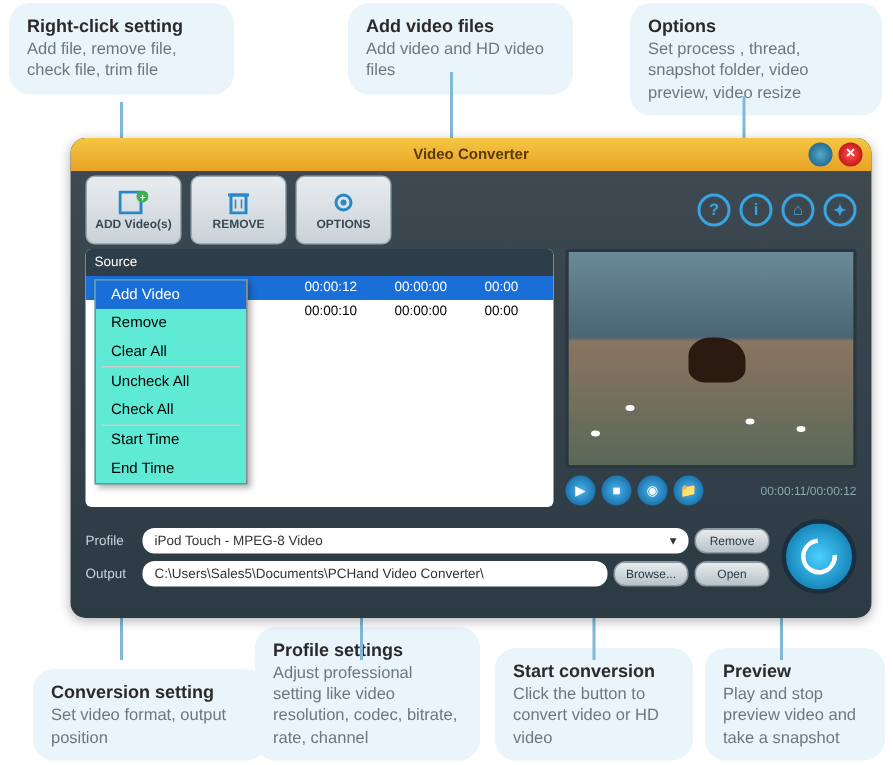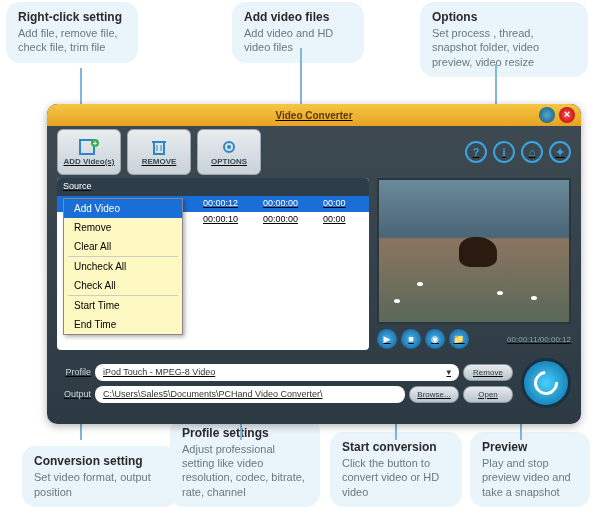--- a/index.html
+++ b/index.html
@@ -1,19 +1,19 @@
 <!DOCTYPE html>
 <html><head>
 <meta charset="utf-8">
 <style>
 * { margin:0; padding:0; box-sizing:border-box; font-family:Arial,sans-serif; }
 body { width:595px; height:510px; background:#fff; position:relative; font-size:11px; }
 
 
-.callout { position:absolute; background:#eaf4fb; border-radius:14px; padding:8px 12px; width:132px; }
+.callout { position:absolute; background:#eaf4fb; border-radius:14px; padding:8px 12px; width:150px; }
 .callout b { color:#2a2a2a; font-size:12px; display:block; margin-bottom:2px; }
 .callout span { color:#6a7880; font-size:11px; line-height:1.3; }
 .c-tl { top:2px; left:6px; }
 .c-tc { top:2px; left:232px; }
 .c-tr { top:2px; left:420px; width:168px;}
 .c-bl { bottom:3px; left:22px; width:156px;}
 .c-bc1 { bottom:3px; left:170px; width:150px;}
 .c-bc2 { bottom:3px; left:330px; width:132px;}
 .c-br { bottom:3px; left:470px; width:120px;}
 
@@ -21,55 +21,55 @@
 .line { position:absolute; background:#7fb8d8; }
 .l1 { top:68px; left:80px; width:2px; height:145px; }
 .l2 { top:48px; left:300px; width:2px; height:74px; }
 .l3 { top:64px; left:495px; width:2px; height:58px; }
 .l4 { top:372px; left:80px; width:2px; height:68px; }
 .l5 { top:382px; left:240px; width:2px; height:58px; }
 .l6 { top:384px; left:395px; width:2px; height:56px; }
 .l7 { top:390px; left:520px; width:2px; height:50px; }
 
 
-.app { position:absolute; top:104px; left:47px; width:534px; height:320px; background:linear-gradient(#3f4a52,#2c3a44); border-radius:10px; overflow:hidden; box-shadow:0 2px 8px rgba(0,0,0,0.3);text-decoration:underline; }
+.app { position:absolute; top:92px; left:47px; width:534px; height:320px; background:linear-gradient(#3f4a52,#2c3a44); border-radius:10px; overflow:hidden; box-shadow:0 2px 8px rgba(0,0,0,0.3); }
 
 .titlebar { height:22px; background:linear-gradient(#f5c642,#e8a224); border-radius:10px 10px 0 0; display:flex; align-items:center; justify-content:center; position:relative; font-size:10px; color:#5a3a00; font-weight:bold; }
 .titlebar .close { position:absolute; right:6px; top:3px; width:16px; height:16px; background:radial-gradient(#f55,#a00); border-radius:50%; color:#fff; font-size:11px; line-height:15px; text-align:center; }
 .titlebar .min { position:absolute; right:26px; top:3px; width:16px; height:16px; background:radial-gradient(#5ac,#157); border-radius:50%; }
 
 .toolbar { height:52px; padding:4px 10px; display:flex; align-items:center; }
 .tool-btn { width:64px; height:46px; background:linear-gradient(#e8ecef,#c9d2d8); border-radius:6px; margin-right:6px; display:flex; flex-direction:column; align-items:center; justify-content:center; font-size:8px; color:#3a4a55; font-weight:bold; border:1px solid #9aa8b2;}
 .tool-btn .ic { width:20px; height:16px; margin-bottom:2px; }
 .spacer { flex:1; }
 .round-ic { width:22px; height:22px; border-radius:50%; border:2px solid #3aa4e0; margin-left:6px; display:flex; align-items:center; justify-content:center; color:#3aa4e0; font-size:11px; font-weight:bold; }
 
 .main-area { display:flex; padding:0 10px; gap:8px; height:172px; }
 .file-panel { flex:1; background:#fff; border-radius:4px; overflow:hidden; position:relative; }
 .file-head { height:18px; background:#2d3e4a; display:flex; color:#fff; font-size:9px;flex-direction:column; }
 .file-head div { padding:3px 6px; }
 .fh-src { width:140px; } .fh-len { width:60px; } .fh-st { width:60px; } .fh-et { width:44px; }
 .file-row { height:16px; display:flex; font-size:9px; }
 .file-row.sel { background:#1a6ed8; color:#fff; }
 .file-row div { padding:2px 6px; }
-.context-menu { position:absolute; top:20px; left:6px; width:120px; background:#fef9c3; border:1px solid #888; box-shadow:2px 2px 4px rgba(0,0,0,0.3); z-index:5; }
+.context-menu { position:absolute; top:20px; left:6px; width:102px; background:#5eead4; border:1px solid #888; box-shadow:2px 2px 4px rgba(0,0,0,0.3); z-index:5; }
 .context-menu div { padding:4px 10px; font-size:10px; border-bottom:0; }
 .context-menu .sel { background:#1a6ed8; color:#fff; }
 .context-menu hr { border:none; border-top:1px solid #ccc; margin:0 4px; }
 
 .preview-panel { width:194px; display:flex; flex-direction:column; }
 .preview-video { flex:1; background:linear-gradient(#6a8a9a 0%,#4a6575 40%,#8a7560 42%,#5a6858 100%); border:2px solid #2a3640; border-radius:2px; position:relative; overflow:hidden; }
 .bear { position:absolute; top:40%; left:42%; width:38px; height:30px; background:#2a1a10; border-radius:40% 50% 30% 30%; } 
 .bird { position:absolute; width:6px; height:4px; background:#fff; border-radius:50%; }
 .b1{ top:72%; left:20%; } .b2{ top:78%; left:62%; } .b3{ top:82%; left:80%; } .b4{ top:84%; left:8%; }
 .pv-controls { height:22px; display:flex; align-items:center; gap:4px; margin-top:4px; }
 .pv-btn { width:20px; height:20px; background:radial-gradient(#4ab4f0,#0a5a90); border-radius:50%; display:flex; align-items:center; justify-content:center; color:#fff; font-size:9px; }
 .pv-time { color:#8aa; font-size:8px; margin-left:auto; }
 
-.bottom-bar { padding:8px 10px; display:flex; align-items:center; gap:8px;text-align:right; }
+.bottom-bar { padding:8px 10px; display:flex; align-items:center; gap:8px; }
 .form-col { flex:1; display:flex; flex-direction:column; gap:5px; }
 .form-row { display:flex; align-items:center; gap:4px; font-size:9px; color:#c8d4dc; }
 .form-row label { width:34px; }
 .form-row .field { flex:1; height:17px; background:#fff; border-radius:8px; padding:2px 8px; font-size:9px; color:#333; display:flex; align-items:center; }
 .btn-sm { width:50px; height:17px; background:linear-gradient(#e8ecef,#b8c2c8); border-radius:8px; font-size:8px; display:flex; align-items:center; justify-content:center; color:#2a3a44; border:1px solid #8a98a2; }
 .big-btn { width:50px; height:50px; border-radius:50%; background:radial-gradient(#4ad0ff,#0569a0); border:3px solid #1a3040; display:flex; align-items:center; justify-content:center; }
 .big-btn .cir { width:24px; height:24px; border:3px solid #fff; border-radius:50%; border-top-color:transparent; transform:rotate(40deg);}
 
 svg { display:block; }
 </style>

